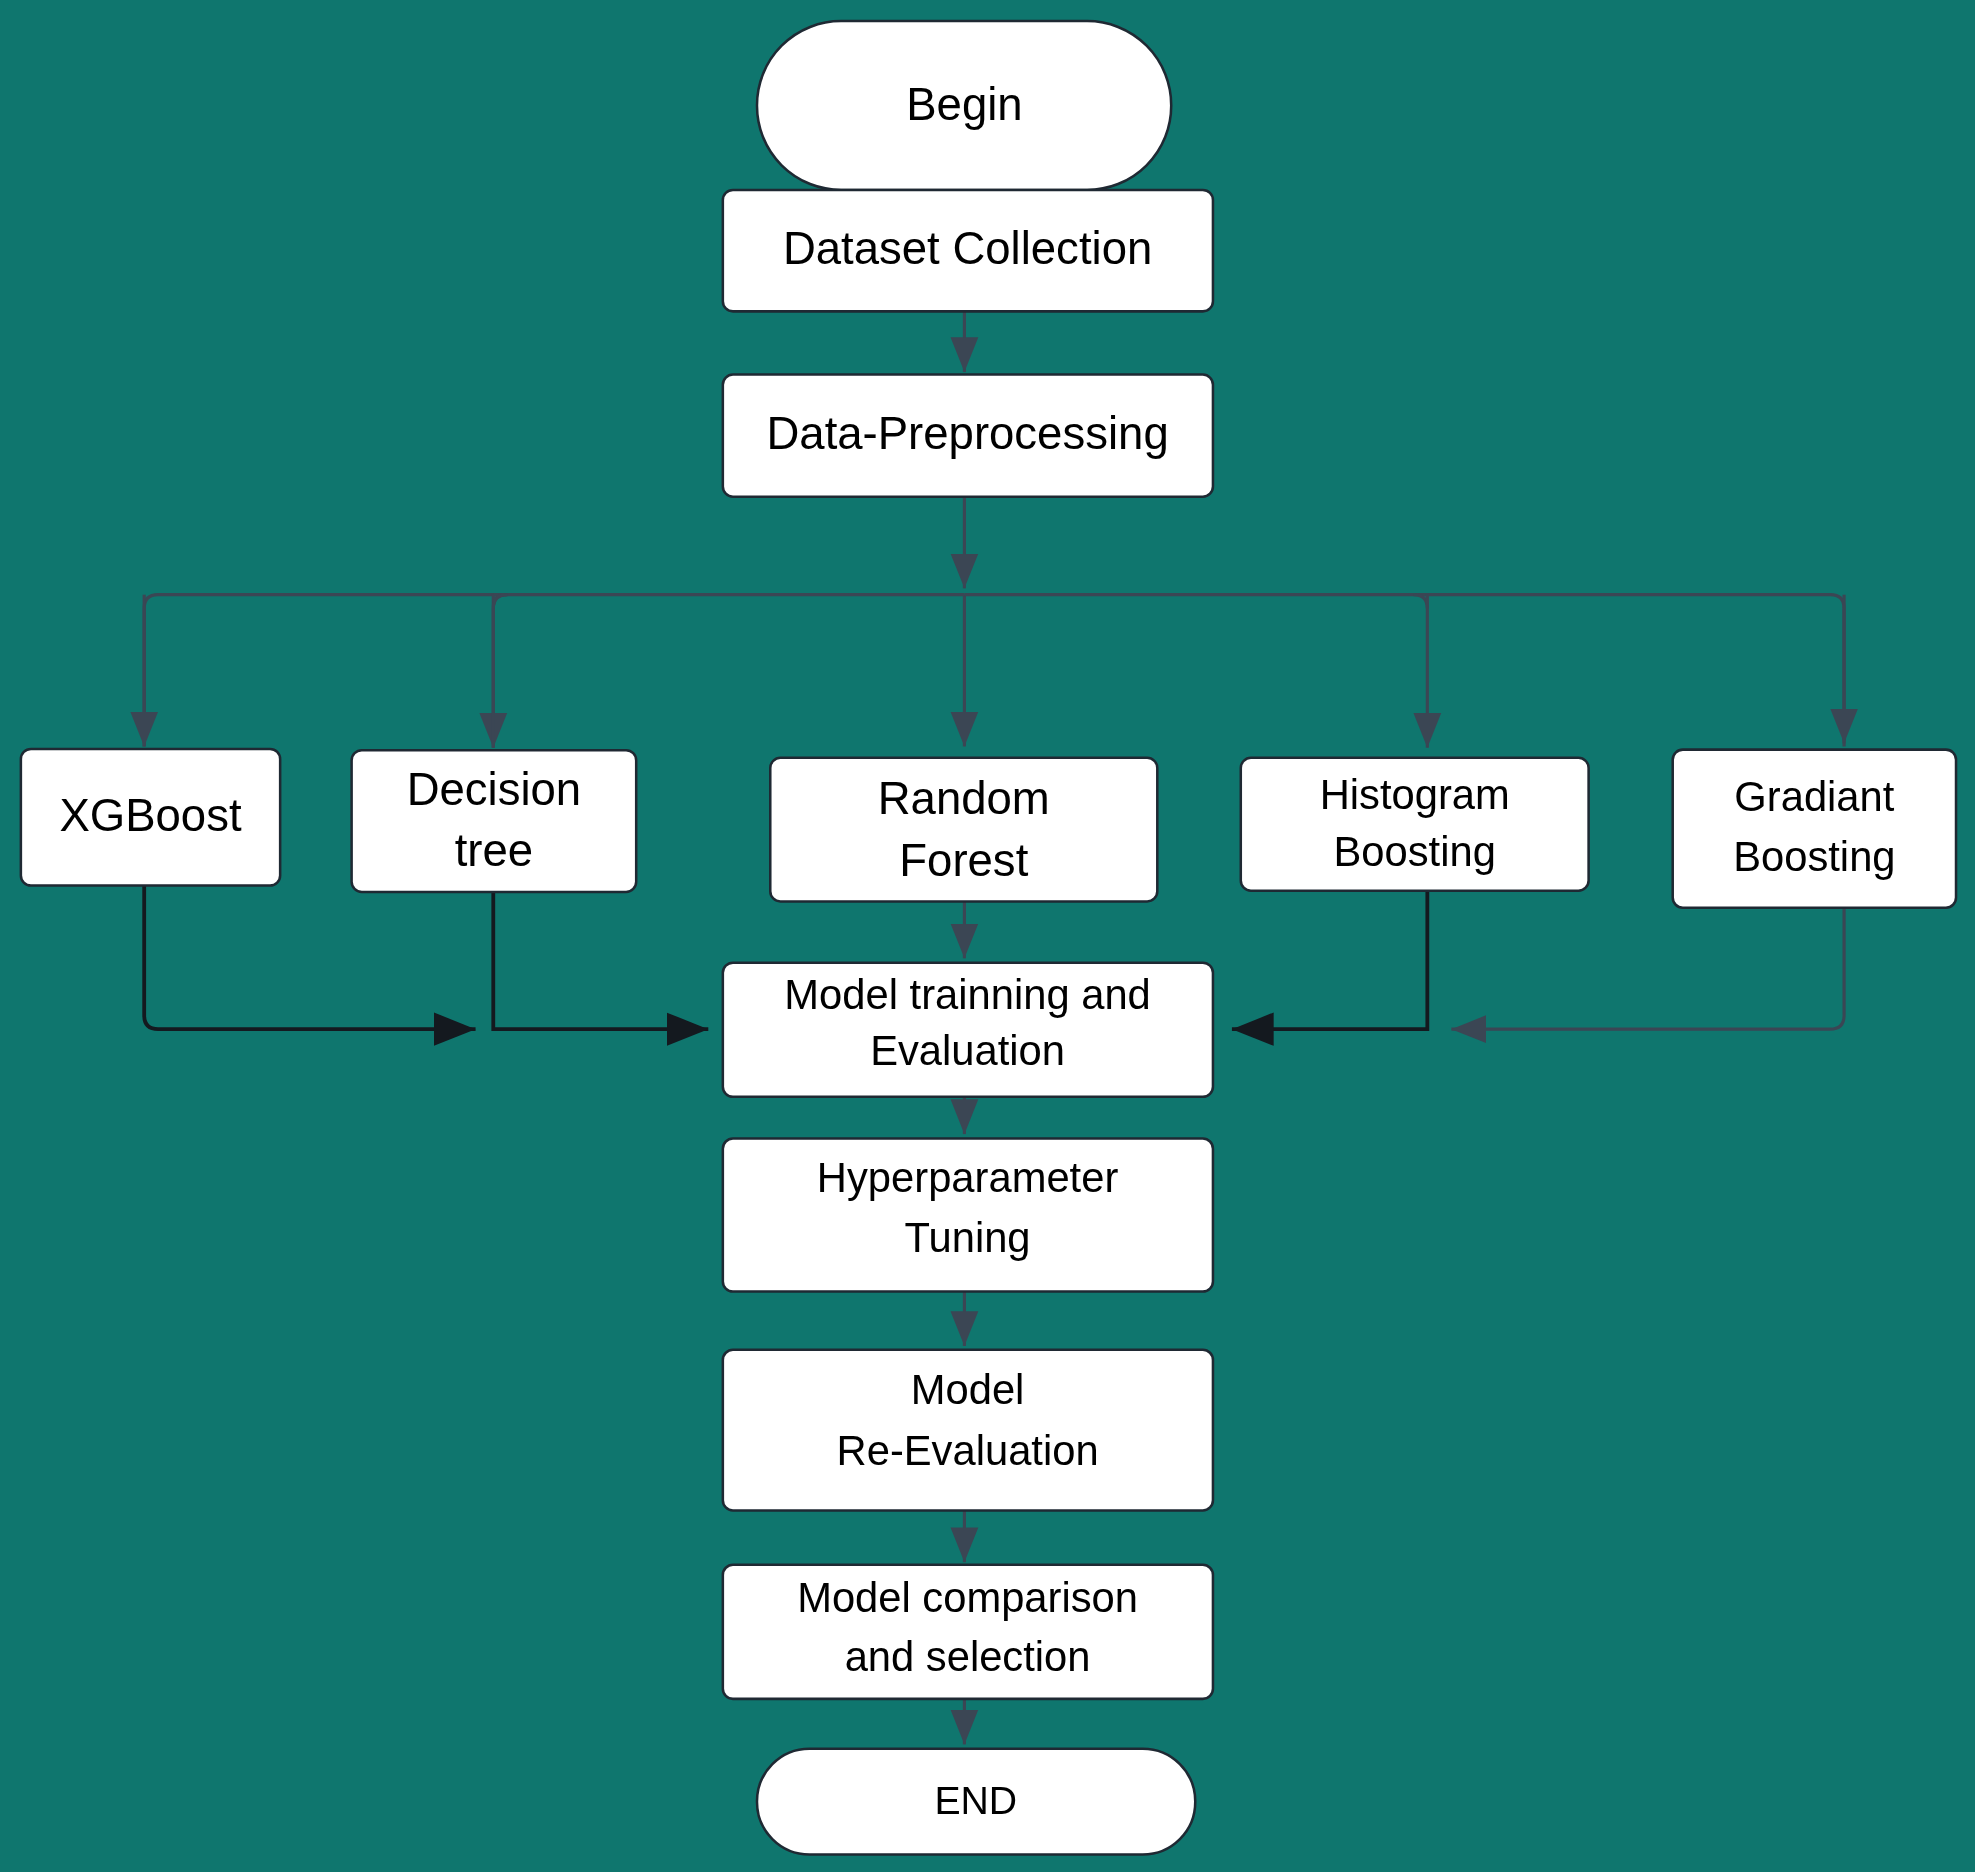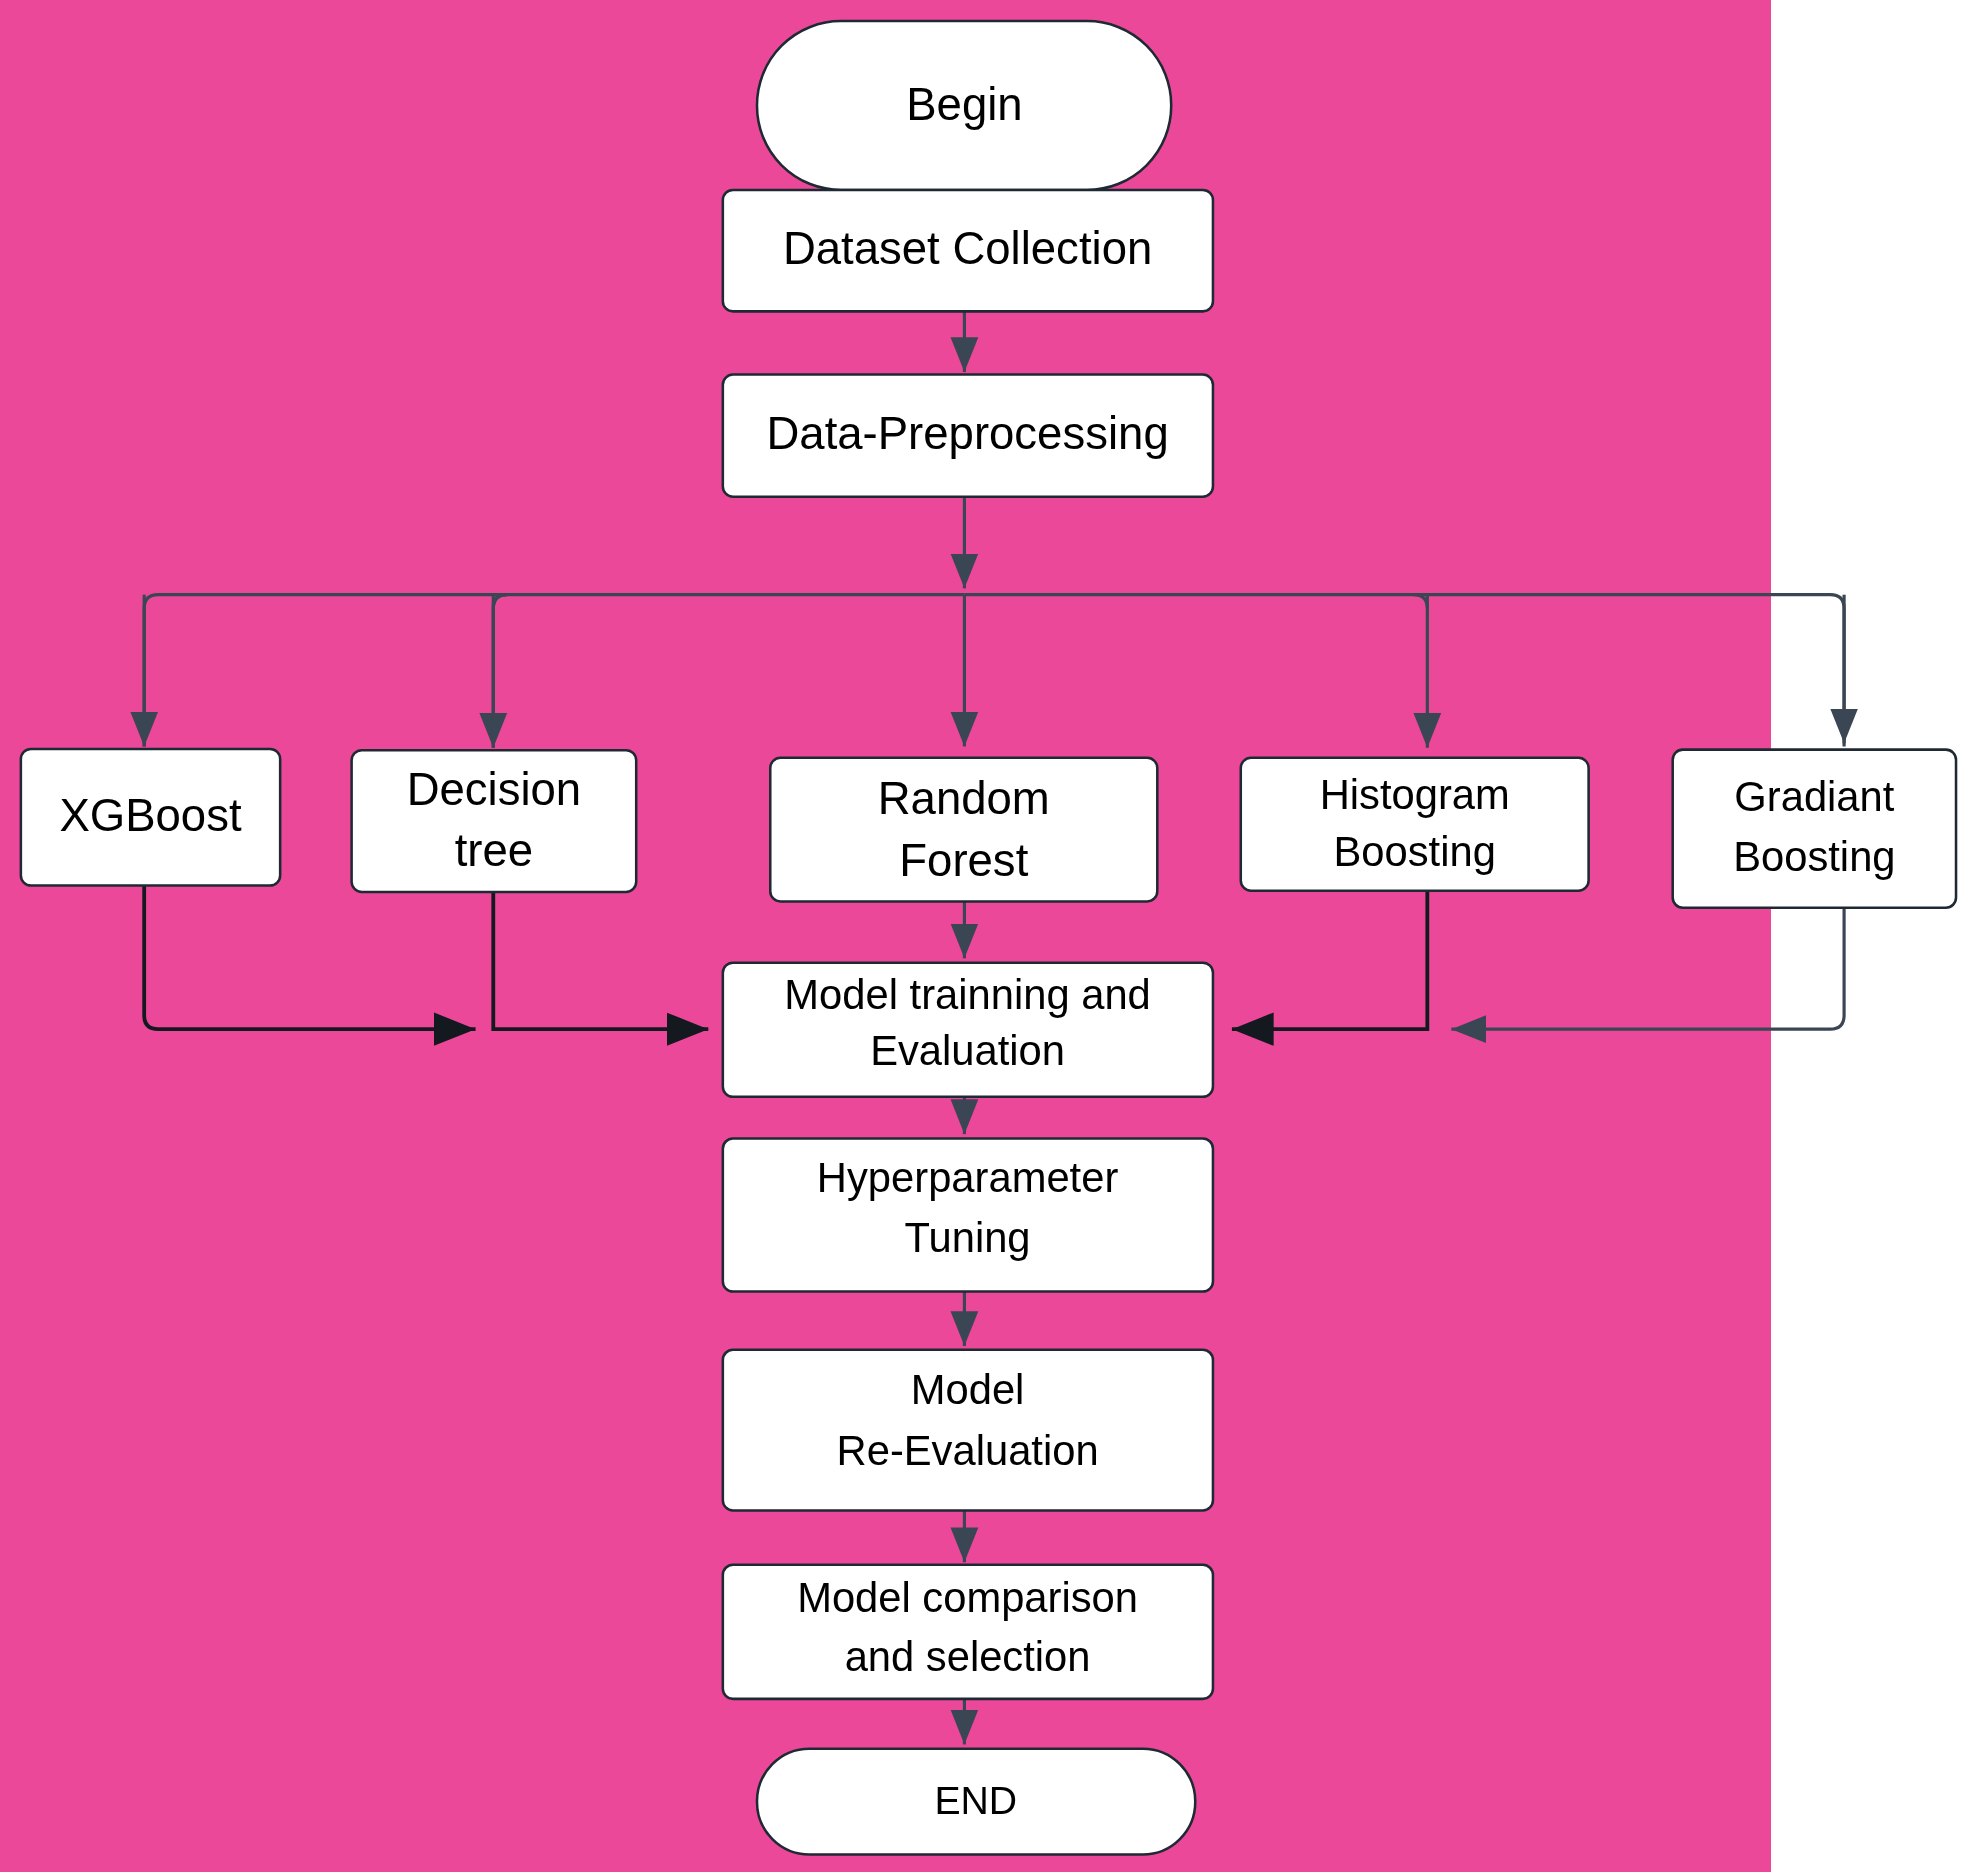--- a/index.html
+++ b/index.html
@@ -2,23 +2,23 @@
 <html style="font-size:10px"><head>
 <meta charset="utf-8">
 <style>
   html, body {
     margin: 0;
     padding: 0;
     background: #ffffff;
   }
   #flow-root {
     position: relative;
-    width: 1771px;
+    width: 1975px;
     height: 1873px;
-    background: #ec4899;
+    background: #0f766e;
     font-family: "Liberation Sans", sans-serif;
   }
   svg#flow-svg {
     position: absolute;
     top: 0; left: 0;
     width: 1975px;
     height: 1873px;
     display: block;
   }
   .node-shape {

